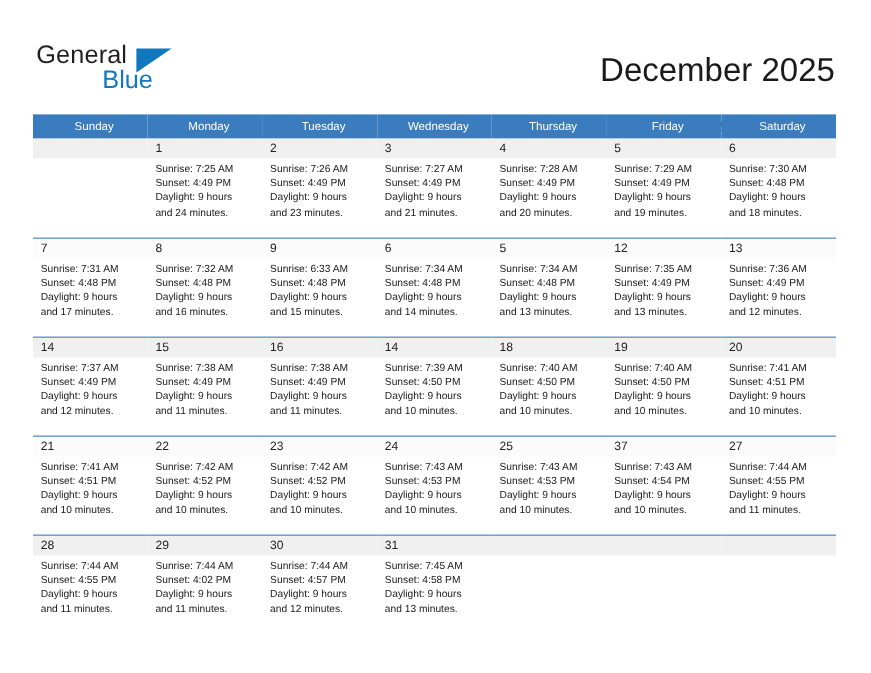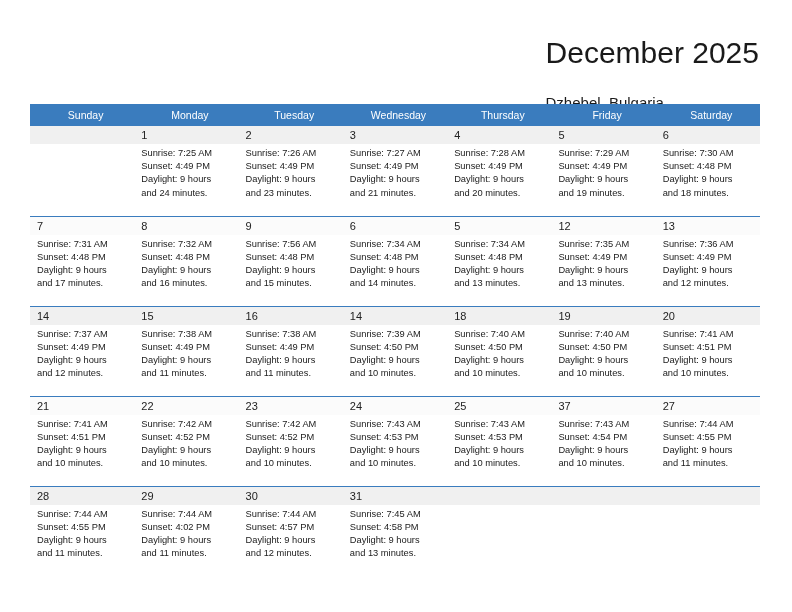--- a/index.html
+++ b/index.html
@@ -31,22 +31,22 @@
     width:0; height:0;
     border-left:32px solid #1278be;
     border-bottom:22px solid transparent;
   }
   #logo-blue{
     position:absolute; left:60px; top:23px;
     font-size:23px; color:#1278be;
   }
 
   #title-block{
-    position:absolute; right:33px; top:36px;
-    text-align:left;
+    position:absolute; right:33px; top:48px;
+    text-align:right;
   }
   #cal-title{
     font-size:30px; font-weight:400; color:#1a1a1a; line-height:1.12;
     white-space:nowrap;
   }
   #cal-subtitle{
     font-size:15px; font-weight:400; color:#1a1a1a;
     margin-top:24px; white-space:nowrap;
   }
 
@@ -100,20 +100,25 @@
     color:#1a1a1a;
   }
   .info div{ white-space:nowrap; }
   td.empty .daynum{ }
 </style>
 </head>
 <body>
 
 <div id="page-header">
 
+  <div id="logo">
+    <span id="logo-general">General</span>
+    <span id="logo-triangle"></span>
+    <span id="logo-blue">Blue</span>
+  </div>
 
   <div id="title-block">
     <div id="cal-title">December 2025</div>
     <div id="cal-subtitle">Dzhebel, Bulgaria</div>
   </div>
 
 </div>
 
 <div id="calendar">
   <table class="cal">
@@ -212,21 +217,21 @@
             <div class="info">
               <div>Sunrise: 7:32 AM</div>
               <div>Sunset: 4:48 PM</div>
               <div>Daylight: 9 hours</div>
               <div>and 16 minutes.</div>
             </div>
           </td>
           <td class="day">
             <div class="daynum">9</div>
             <div class="info">
-              <div>Sunrise: 7:56 AM</div>
+              <div>Sunrise: 6:33 AM</div>
               <div>Sunset: 4:48 PM</div>
               <div>Daylight: 9 hours</div>
               <div>and 15 minutes.</div>
             </div>
           </td>
           <td class="day">
             <div class="daynum">6</div>
             <div class="info">
               <div>Sunrise: 7:34 AM</div>
               <div>Sunset: 4:48 PM</div>

